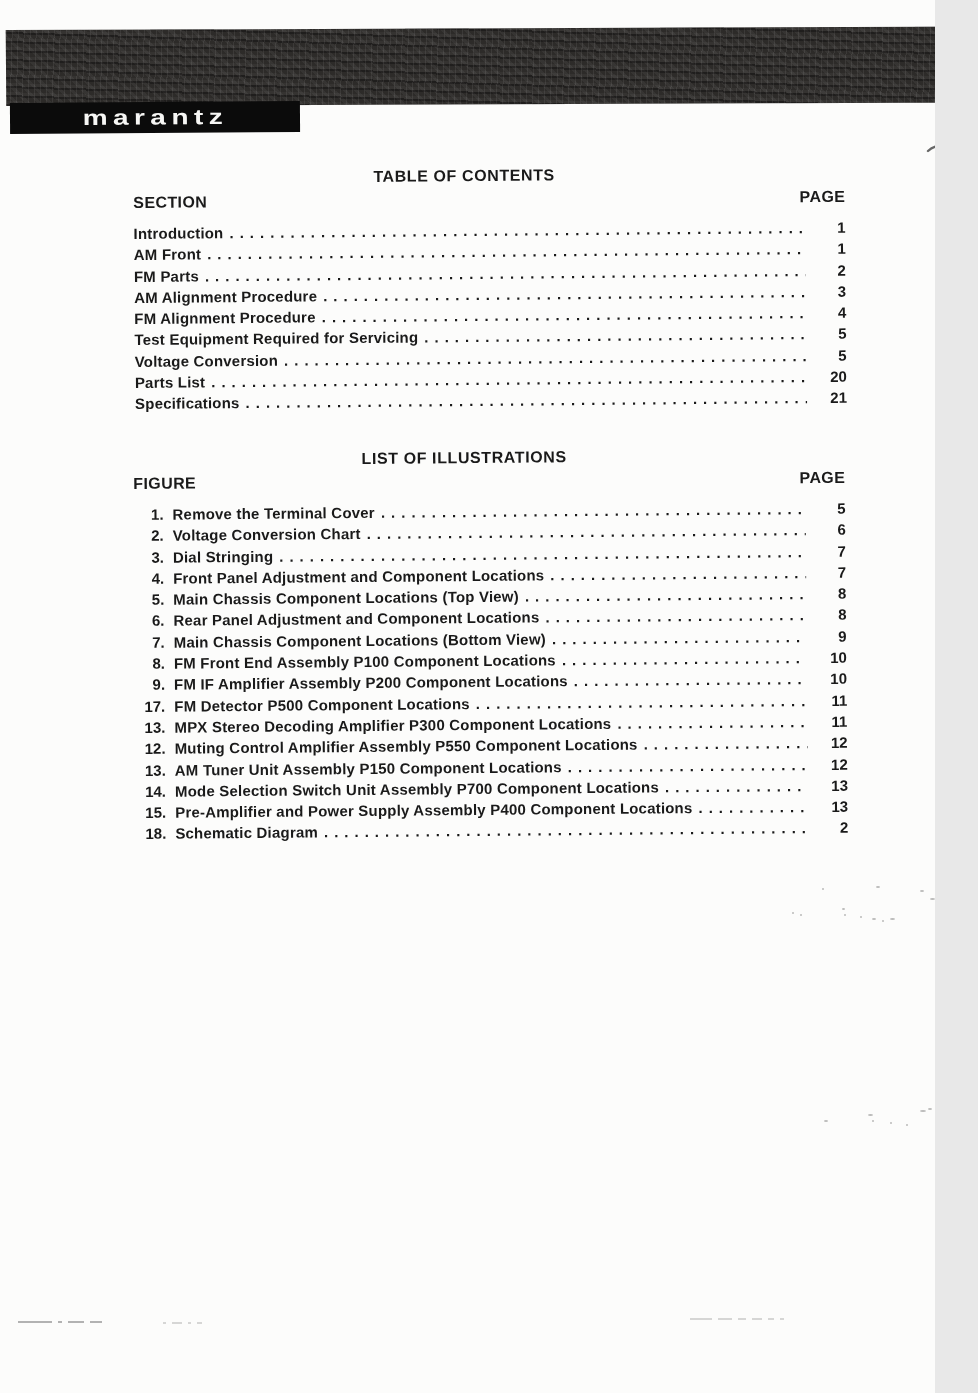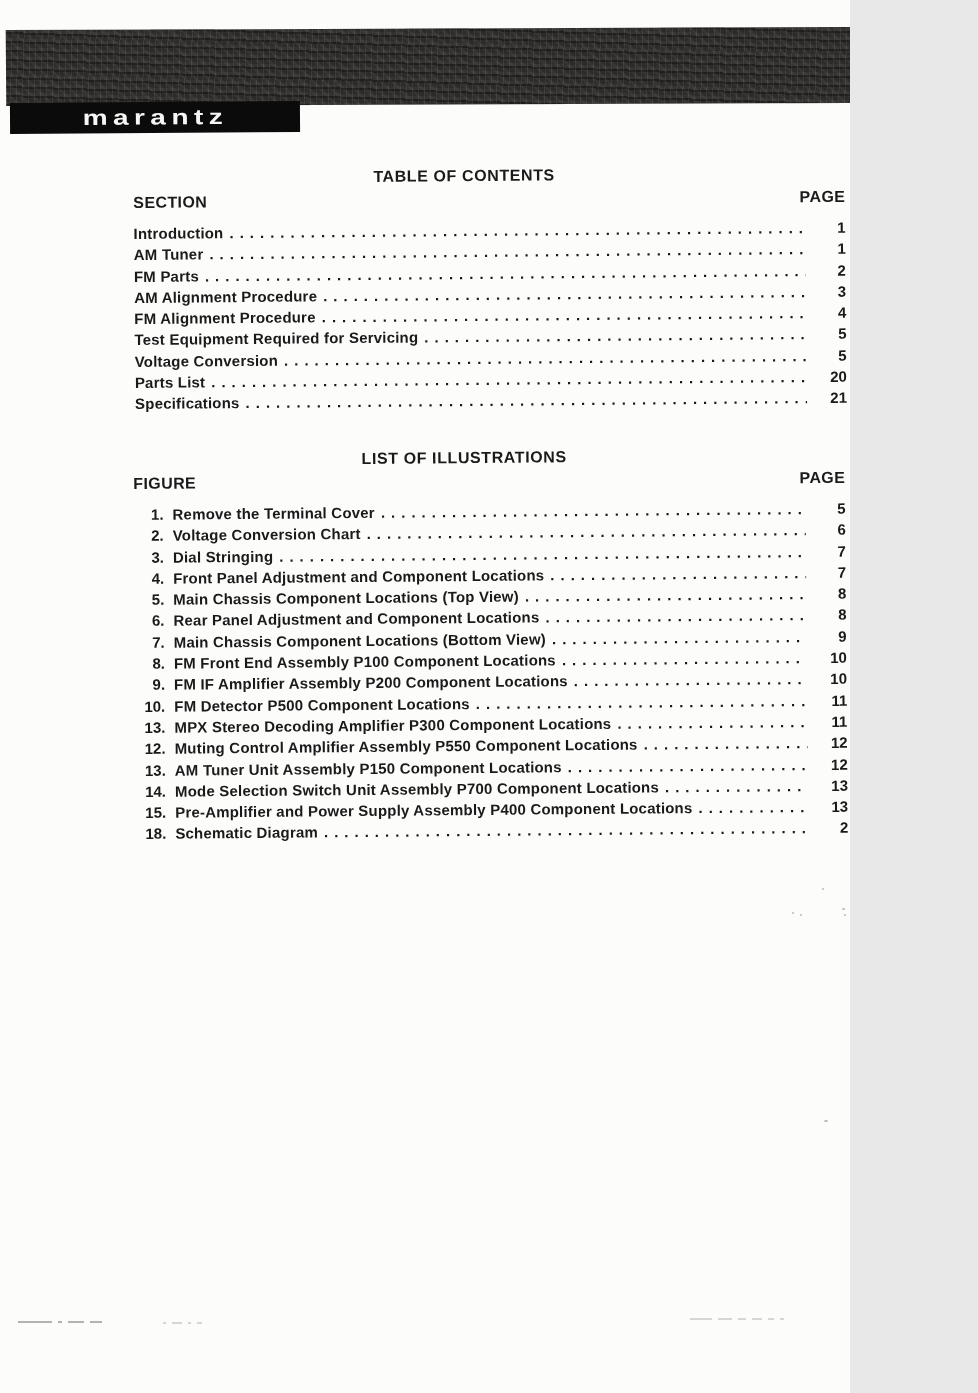--- a/index.html
+++ b/index.html
@@ -5,21 +5,21 @@
   :root{
     --ink:#1a1a1a;
     --paper:#fcfcfb;
     --banner:#2d2b29;
     --logo-bg:#0b0b0b;
     --logo-text:#f7f7f5;
   }
   *{margin:0;padding:0;box-sizing:border-box;}
   body{background:#e8e8e8;font-family:"Liberation Sans","DejaVu Sans",sans-serif;}
   .page{
-    position:relative;width:850px;height:1393px;overflow:hidden;
+    position:relative;width:935px;height:1393px;overflow:hidden;
     background:var(--paper);color:var(--ink);
   }
 
   
   .banner{
     position:absolute;left:6px;top:30px;width:966px;height:76px;
     background:
       repeating-linear-gradient(92deg, rgba(255,255,255,0.07) 0 1px, rgba(0,0,0,0) 1px 6px),
       repeating-linear-gradient(2deg, rgba(0,0,0,0.30) 0 2px, rgba(255,255,255,0.04) 2px 5px, rgba(0,0,0,0) 5px 9px),
       repeating-linear-gradient(45deg, rgba(120,120,120,0.12) 0 3px, rgba(0,0,0,0) 3px 8px),
@@ -100,21 +100,21 @@
       <span>SECTION</span>
       <span>PAGE</span>
     </div>
     <div class="rows" id="toc-rows">
         <div class="row">
           <span class="lbl">Introduction</span>
           <span class="leader">........................................................................................................................</span>
           <span class="pg">1</span>
         </div>
         <div class="row">
-          <span class="lbl">AM Tuner</span>
+          <span class="lbl">AM Front</span>
           <span class="leader">........................................................................................................................</span>
           <span class="pg">1</span>
         </div>
         <div class="row">
           <span class="lbl">FM Parts</span>
           <span class="leader">........................................................................................................................</span>
           <span class="pg">2</span>
         </div>
         <div class="row">
           <span class="lbl">AM Alignment Procedure</span>
@@ -204,21 +204,21 @@
           <span class="leader">........................................................................................................................</span>
           <span class="pg">10</span>
         </div>
         <div class="row">
           <span class="num">9.</span>
           <span class="lbl">FM IF Amplifier Assembly P200 Component Locations</span>
           <span class="leader">........................................................................................................................</span>
           <span class="pg">10</span>
         </div>
         <div class="row">
-          <span class="num">10.</span>
+          <span class="num">17.</span>
           <span class="lbl">FM Detector P500 Component Locations</span>
           <span class="leader">........................................................................................................................</span>
           <span class="pg">11</span>
         </div>
         <div class="row">
           <span class="num">13.</span>
           <span class="lbl">MPX Stereo Decoding Amplifier P300 Component Locations</span>
           <span class="leader">........................................................................................................................</span>
           <span class="pg">11</span>
         </div>

